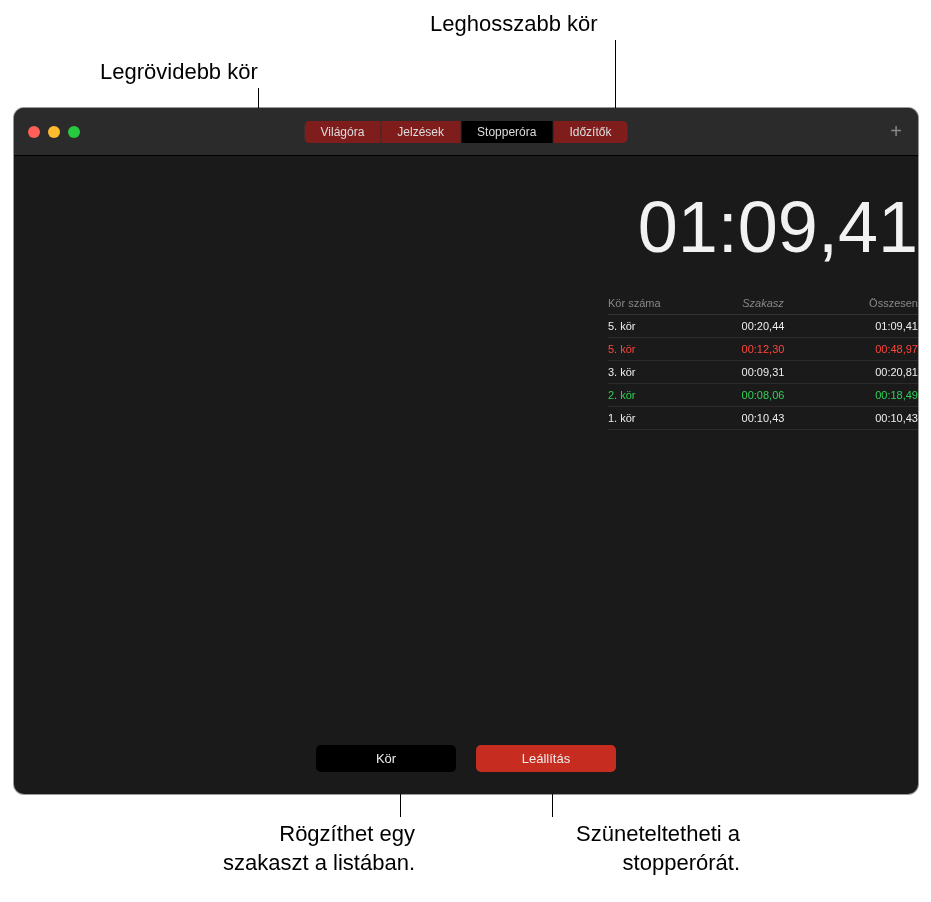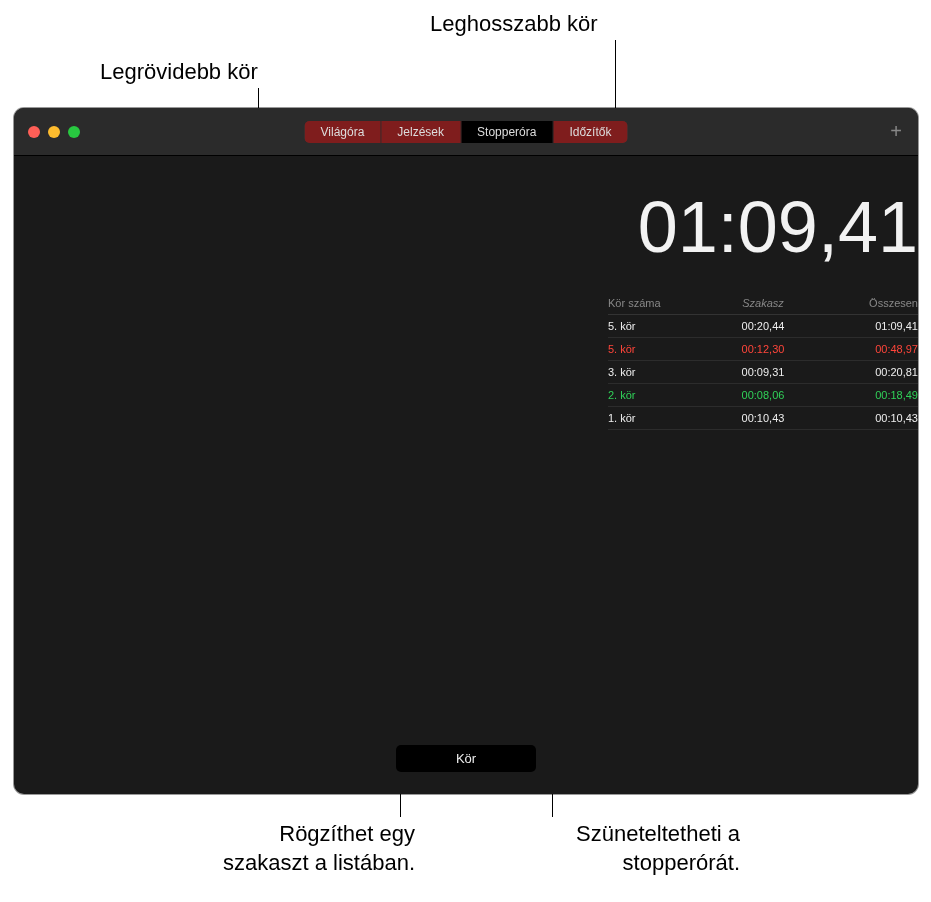--- a/index.html
+++ b/index.html
@@ -212,14 +212,15 @@
             <div class="c1">1. kör</div>
             <div class="c2">00:10,43</div>
             <div class="c3">00:10,43</div>
           </div>
         </div>
     </div>
   </div>
 
   <div class="buttons">
     <div class="btn lap">Kör</div>
+    <div class="btn stop">Leállítás</div>
   </div>
 </div>
 
 </body></html>

